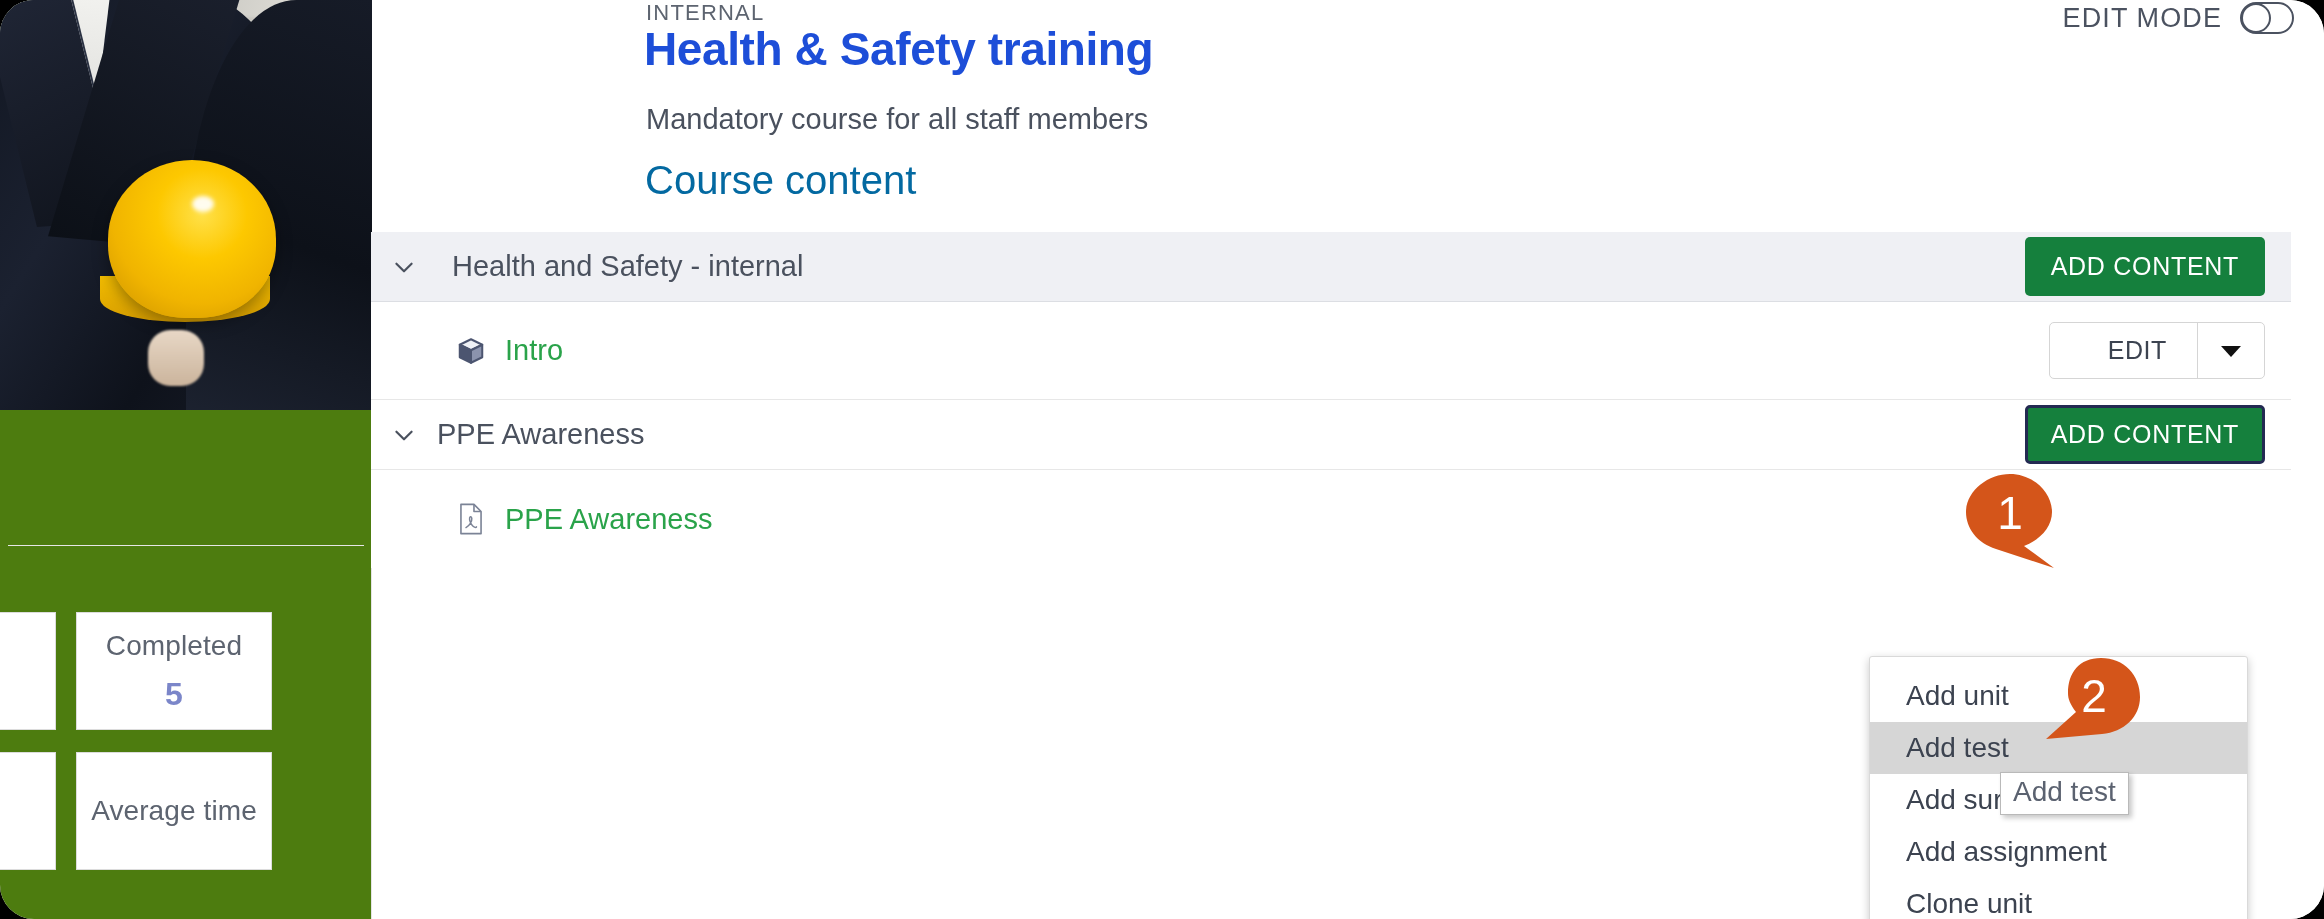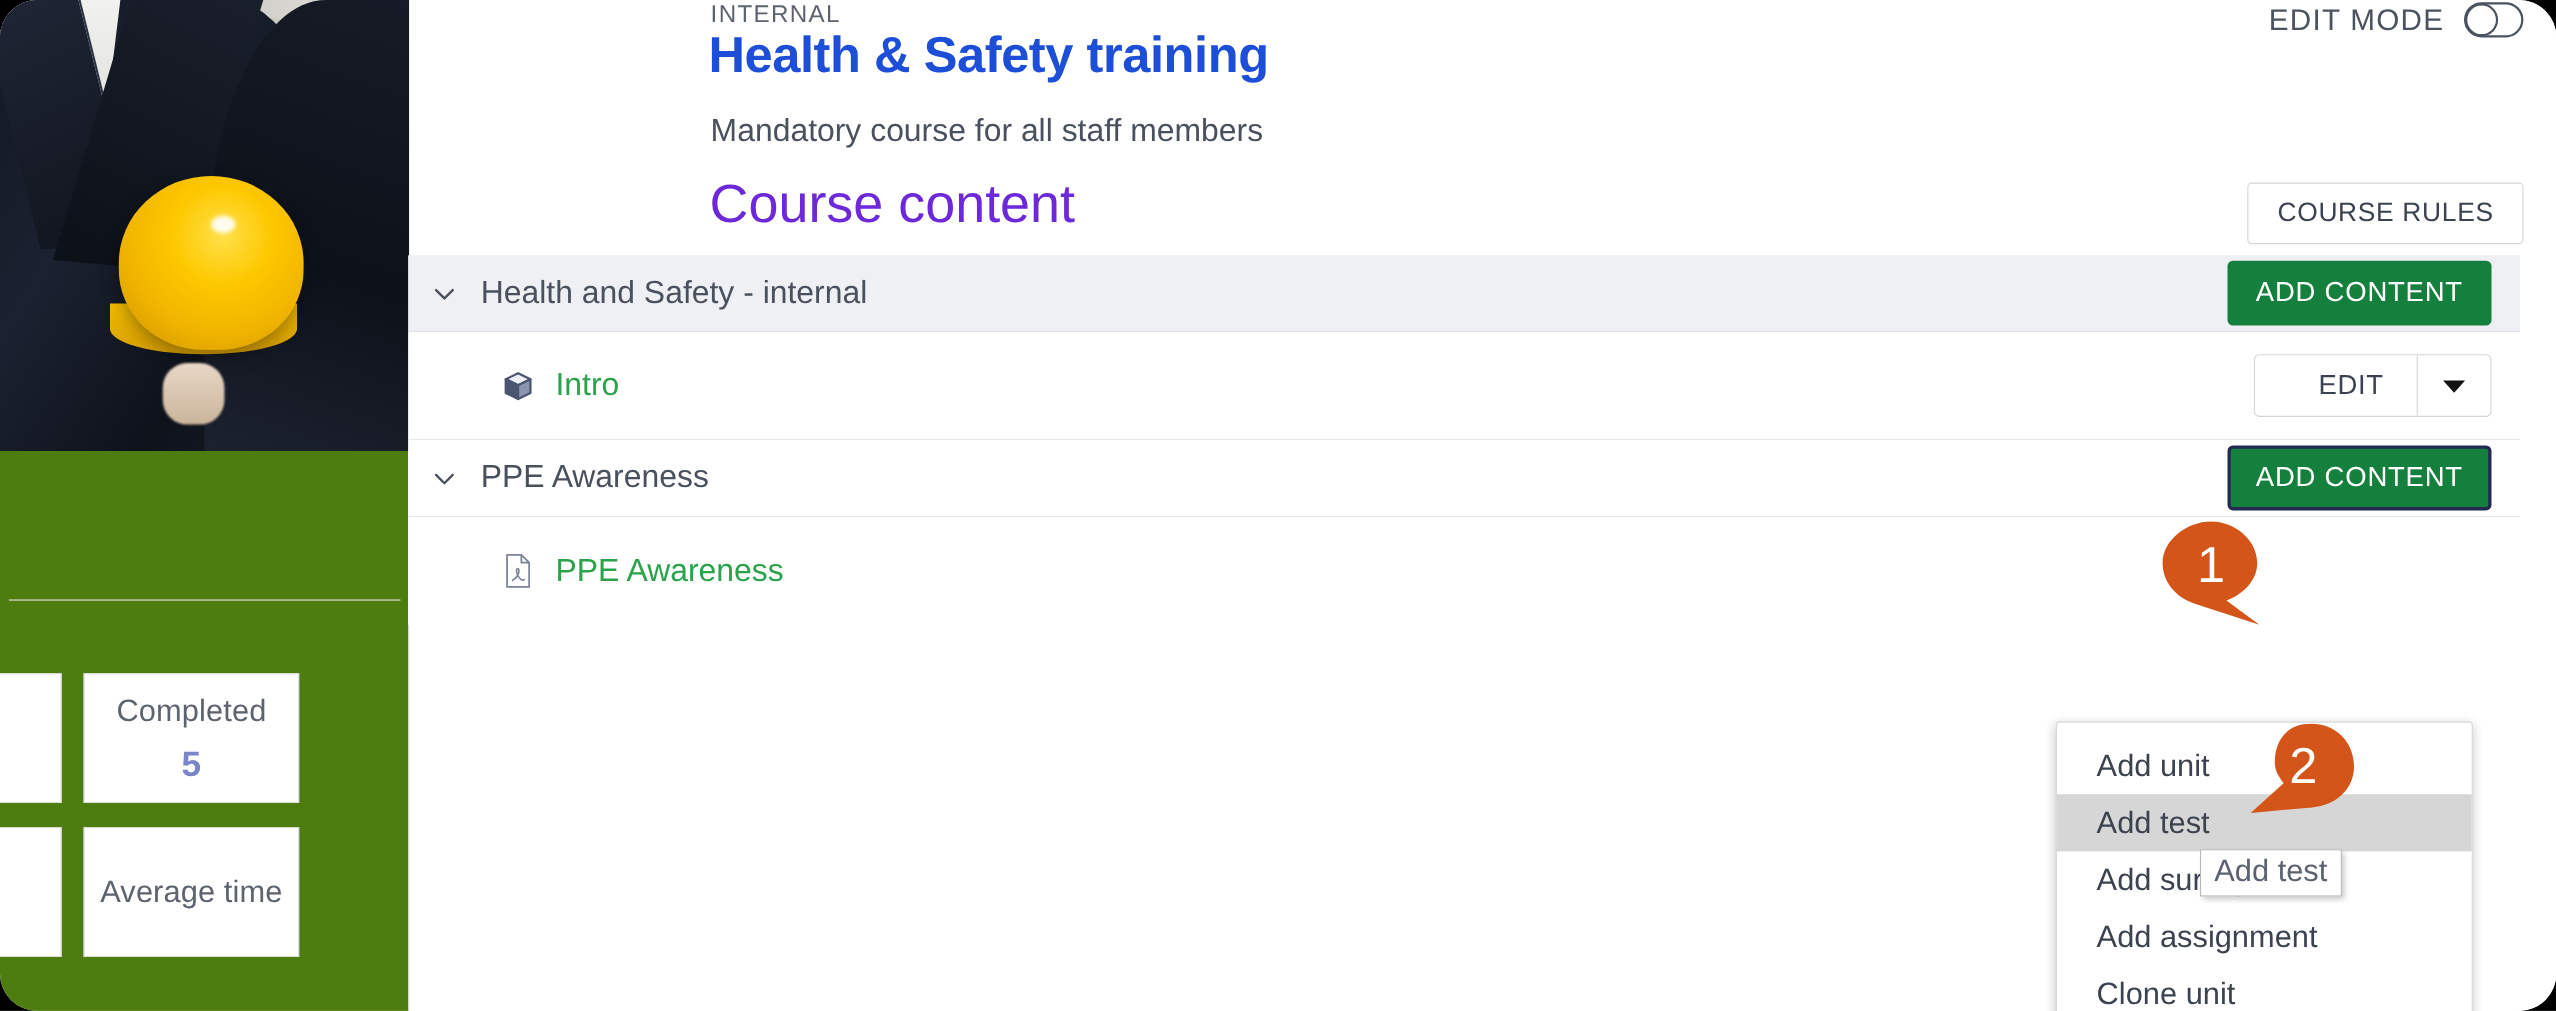--- a/index.html
+++ b/index.html
@@ -192,21 +192,21 @@
     position:absolute;left:-2px;top:20px;
     font-size:46px;color:#1d4ed8;font-weight:bold;
     letter-spacing:-.4px;
   }
   .course-sub{
     position:absolute;left:0px;top:101px;
     font-size:29px;color:#4a515e;
   }
   .section-head{
     position:absolute;left:-1px;top:156px;
-    font-size:49px;color:#6d28d9;font-weight:normal;
+    font-size:40px;color:#0369a1;font-weight:normal;
   }
   .course-rules-btn{
     position:absolute;right:30px;top:166px;
     border:1px solid #d5d5d5;
     background:#fff;
     border-radius:4px;
     padding:13px 26px;
     font-size:24px;
     letter-spacing:.6px;
     color:#3c4350;
@@ -217,21 +217,21 @@
     position:absolute;
     left:-1px;top:232px;
     width:1920px;
   }
   .unit-row{
     position:relative;
     height:70px;
     display:flex;align-items:center;
     box-sizing:border-box;
   }
-  .unit-row.shaded{background:#eff0f4;border-bottom:1px solid #dcdee3;}
+  .unit-row.shaded{background:#eff0f4;border-bottom:1px solid #dcdee3;gap:15px;}
   .unit-row.plain{background:#ffffff;border-bottom:1px solid #e7e7e7;}
   .chev{
     width:26px;height:26px;
     margin-left:20px;margin-right:20px;
     flex:0 0 auto;
     display:flex;align-items:center;justify-content:center;
   }
   .chev svg{display:block;}
   .unit-title{
     font-size:29px;color:#4a515e;
@@ -401,21 +401,20 @@
         </span>
       </div>
 
       <div style="position:absolute;left:274px;top:2px;width:1650px;">
         <div class="eyebrow">INTERNAL</div>
         <div class="course-title">Health &amp; Safety training</div>
         <div class="course-sub">Mandatory course for all staff members</div>
         <div class="section-head">Course content</div>
       </div>
 
-      <div class="course-rules-btn">COURSE RULES</div>
 
       <div class="content-list">
 
         <div class="unit-row shaded">
           <span class="chev">
             <svg width="26" height="26" viewBox="0 0 24 24" fill="none" stroke="#4a515e" stroke-width="2" stroke-linecap="round" stroke-linejoin="round">
                 <polyline points="5,9 12,16 19,9"></polyline>
               </svg>
           </span>
           <span class="unit-title">Health and Safety - internal</span>

